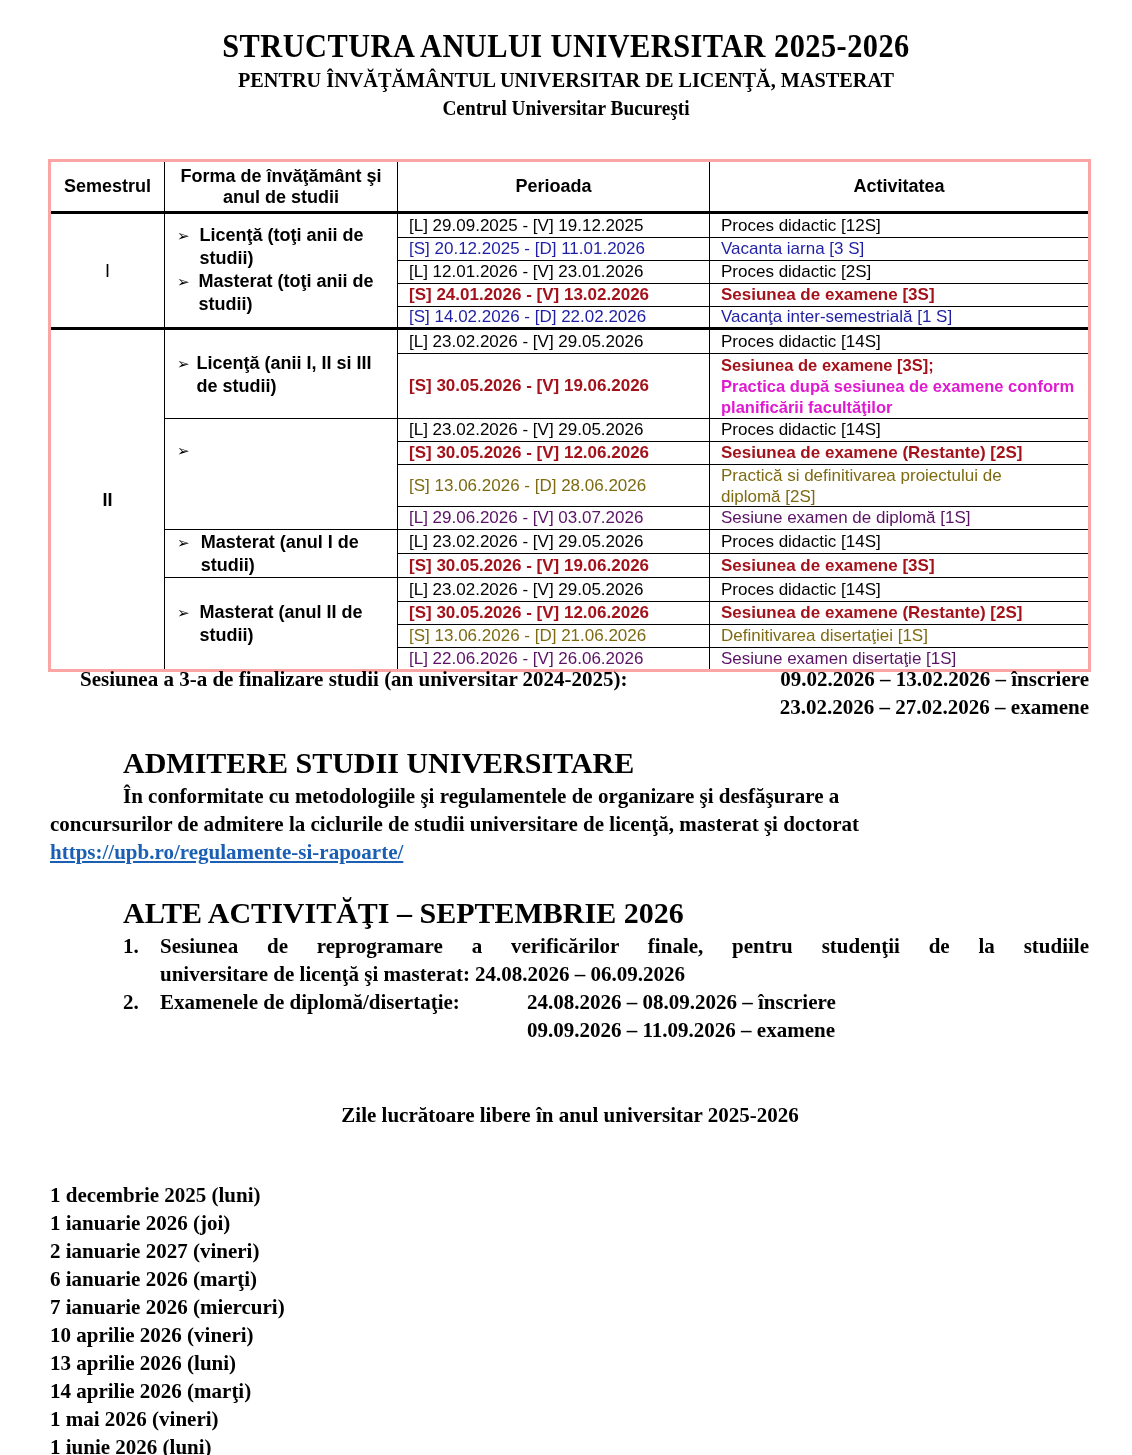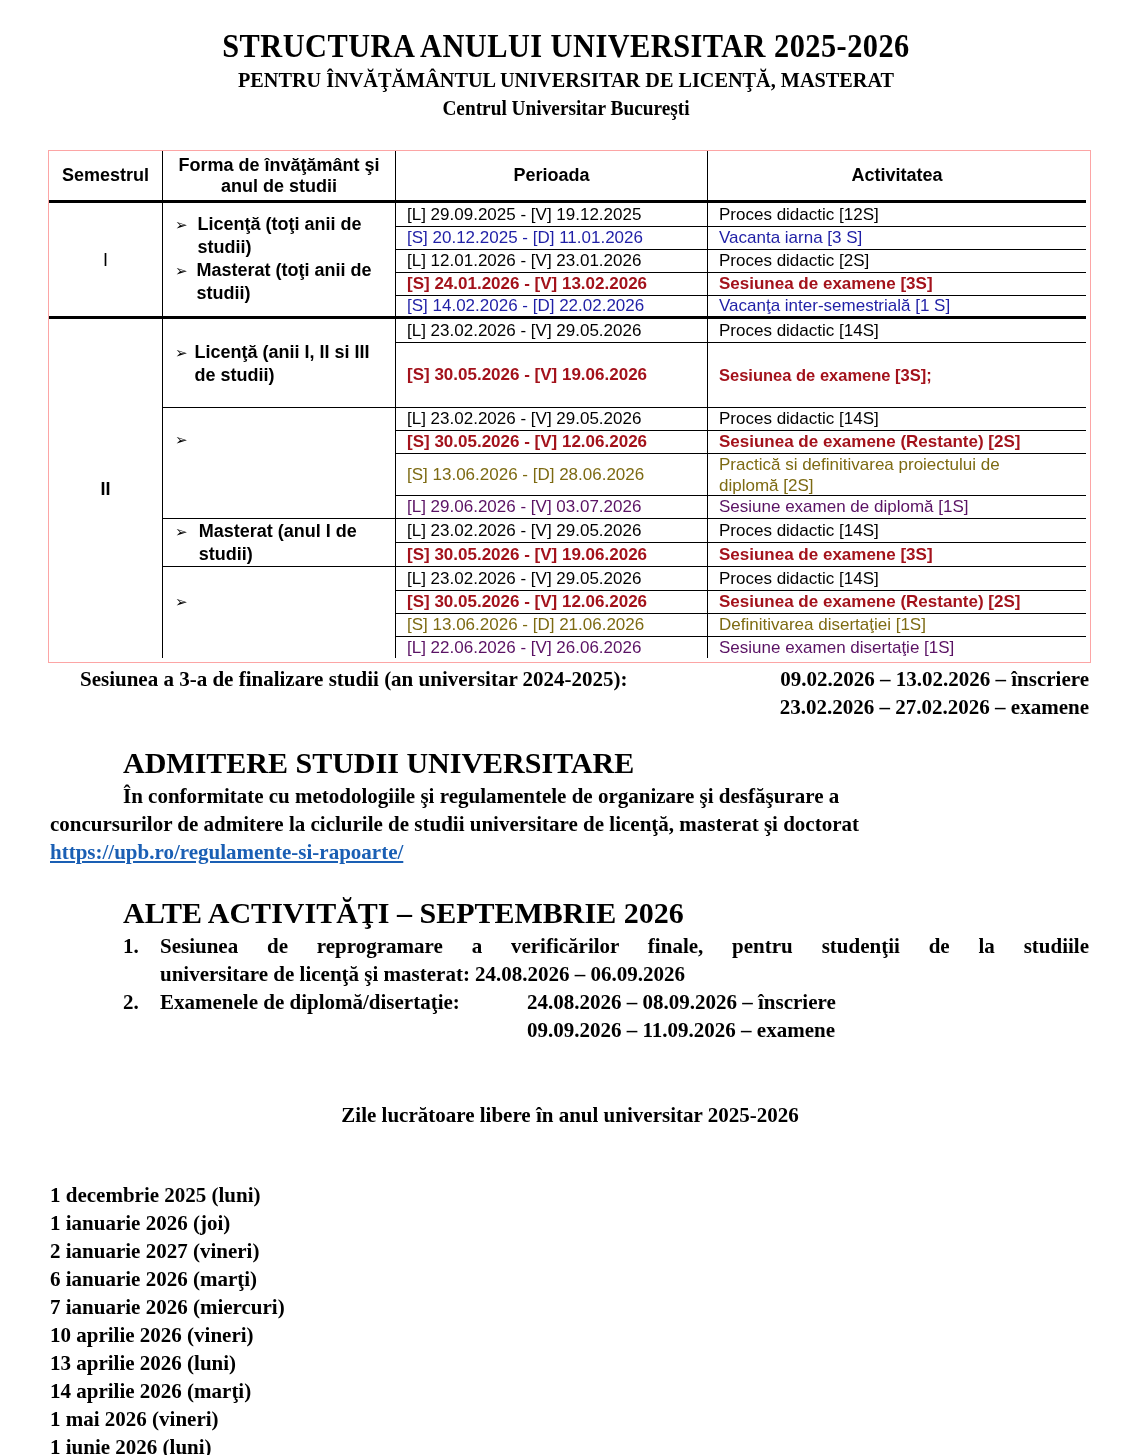--- a/index.html
+++ b/index.html
@@ -5,21 +5,21 @@
   html, body { margin: 0; padding: 0; background: #ffffff; }
   body { width: 1132px; height: 1455px; position: relative; overflow: hidden; color: #000; }
   .serif { font-family: "Liberation Serif", "DejaVu Serif", serif; font-weight: bold; }
   .abs { position: absolute; }
 
   .title { left: 0; width: 1132px; text-align: center; top: 26px; font-size: 33px; line-height: 40px; letter-spacing: 0.5px; transform: scaleX(0.92); transform-origin: center; }
   .title2 { left: 0; width: 1132px; text-align: center; top: 66px; font-size: 22px; line-height: 28px; transform: scaleX(0.92); transform-origin: center; }
   .title3 { left: 0; width: 1132px; text-align: center; top: 94px; font-size: 21px; line-height: 28px; transform: scaleX(0.92); transform-origin: center; }
 
   
-  .tbl { left: 48px; top: 150px; width: 1043px; height: 513px; border: 1px solid #fca5a5; box-sizing: border-box; }
+  .tbl { left: 48px; top: 159px; width: 1043px; height: 513px; border: 3px solid #fca5a5; box-sizing: border-box; }
   .vline { position: absolute; top: 0; width: 1px; background: #000; }
   .hline { position: absolute; height: 1px; background: #000; }
   .hthick { position: absolute; height: 3px; background: #000; }
 
   .cell { position: absolute; font-family: "Liberation Sans", "DejaVu Sans", sans-serif; font-size: 17px; line-height: 22px; white-space: nowrap; }
   .hdr { font-weight: bold; text-align: center; display: flex; align-items: center; justify-content: center; font-size: 18px; line-height: 21px; white-space: normal; }
   .form { font-weight: bold; font-size: 18px; line-height: 23px; white-space: normal; }
   .arrow { display: inline-block; width: 26px; font-size: 15px; }
   .sem { font-weight: bold; font-size: 18px; text-align: center; display: flex; align-items: center; justify-content: center; }
   .per { padding-left: 11px; box-sizing: border-box; display: flex; align-items: center; }
@@ -115,20 +115,21 @@
     <div style="display:flex;">
         <span class="arrow">➢</span>
         <span>Licenţă (anii I, II si III de studii)</span>
       </div>
   </div>
   <div class="cell per c-black" style="left:347px; top:168px; width:311px; height:23px;">[L] 23.02.2026 - [V] 29.05.2026</div>
   <div class="cell act c-black" style="left:659px; top:168px; width:378px; height:23px;">Proces didactic [14S]</div>
   <div class="cell per c-red" style="left:347px; top:192px; width:311px; height:64px;">[S] 30.05.2026 - [V] 19.06.2026</div>
   <div class="cell act" style="left:659px; top:192px; width:378px; height:64px; flex-direction:column; align-items:flex-start; justify-content:center; font-size:16.5px; line-height:21px;">
     <span class="c-red">Sesiunea de examene [3S];</span>
+    <span class="c-magenta" style="font-weight:bold;">Practica după sesiunea de examene conform planificării facultăţilor</span>
   </div>
 
   <div class="cell form" style="left:126px; top:277px; width:215px;">
     <div style="display:flex;">
         <span class="arrow">➢</span>
       </div>
   </div>
   <div class="cell per c-black" style="left:347px; top:257px; width:311px; height:22px;">[L] 23.02.2026 - [V] 29.05.2026</div>
   <div class="cell act c-black" style="left:659px; top:257px; width:378px; height:22px;">Proces didactic [14S]</div>
   <div class="cell per c-red" style="left:347px; top:280px; width:311px; height:22px;">[S] 30.05.2026 - [V] 12.06.2026</div>
@@ -145,20 +146,21 @@
       </div>
   </div>
   <div class="cell per c-black" style="left:347px; top:368px; width:311px; height:23px;">[L] 23.02.2026 - [V] 29.05.2026</div>
   <div class="cell act c-black" style="left:659px; top:368px; width:378px; height:23px;">Proces didactic [14S]</div>
   <div class="cell per c-red" style="left:347px; top:392px; width:311px; height:23px;">[S] 30.05.2026 - [V] 19.06.2026</div>
   <div class="cell act c-red" style="left:659px; top:392px; width:378px; height:23px;">Sesiunea de examene [3S]</div>
 
   <div class="cell form" style="left:126px; top:439px; width:215px;">
     <div style="display:flex;">
         <span class="arrow">➢</span>
+        <span>Masterat (anul II de studii)</span>
       </div>
   </div>
   <div class="cell per c-black" style="left:347px; top:416px; width:311px; height:23px;">[L] 23.02.2026 - [V] 29.05.2026</div>
   <div class="cell act c-black" style="left:659px; top:416px; width:378px; height:23px;">Proces didactic [14S]</div>
   <div class="cell per c-red" style="left:347px; top:440px; width:311px; height:22px;">[S] 30.05.2026 - [V] 12.06.2026</div>
   <div class="cell act c-red" style="left:659px; top:440px; width:378px; height:22px;">Sesiunea de examene (Restante) [2S]</div>
   <div class="cell per c-olive" style="left:347px; top:463px; width:311px; height:22px;">[S] 13.06.2026 - [D] 21.06.2026</div>
   <div class="cell act c-olive" style="left:659px; top:463px; width:378px; height:22px;">Definitivarea disertaţiei [1S]</div>
   <div class="cell per c-purple" style="left:347px; top:486px; width:311px; height:21px;">[L] 22.06.2026 - [V] 26.06.2026</div>
   <div class="cell act c-purple" style="left:659px; top:486px; width:378px; height:21px;">Sesiune examen disertaţie [1S]</div>

